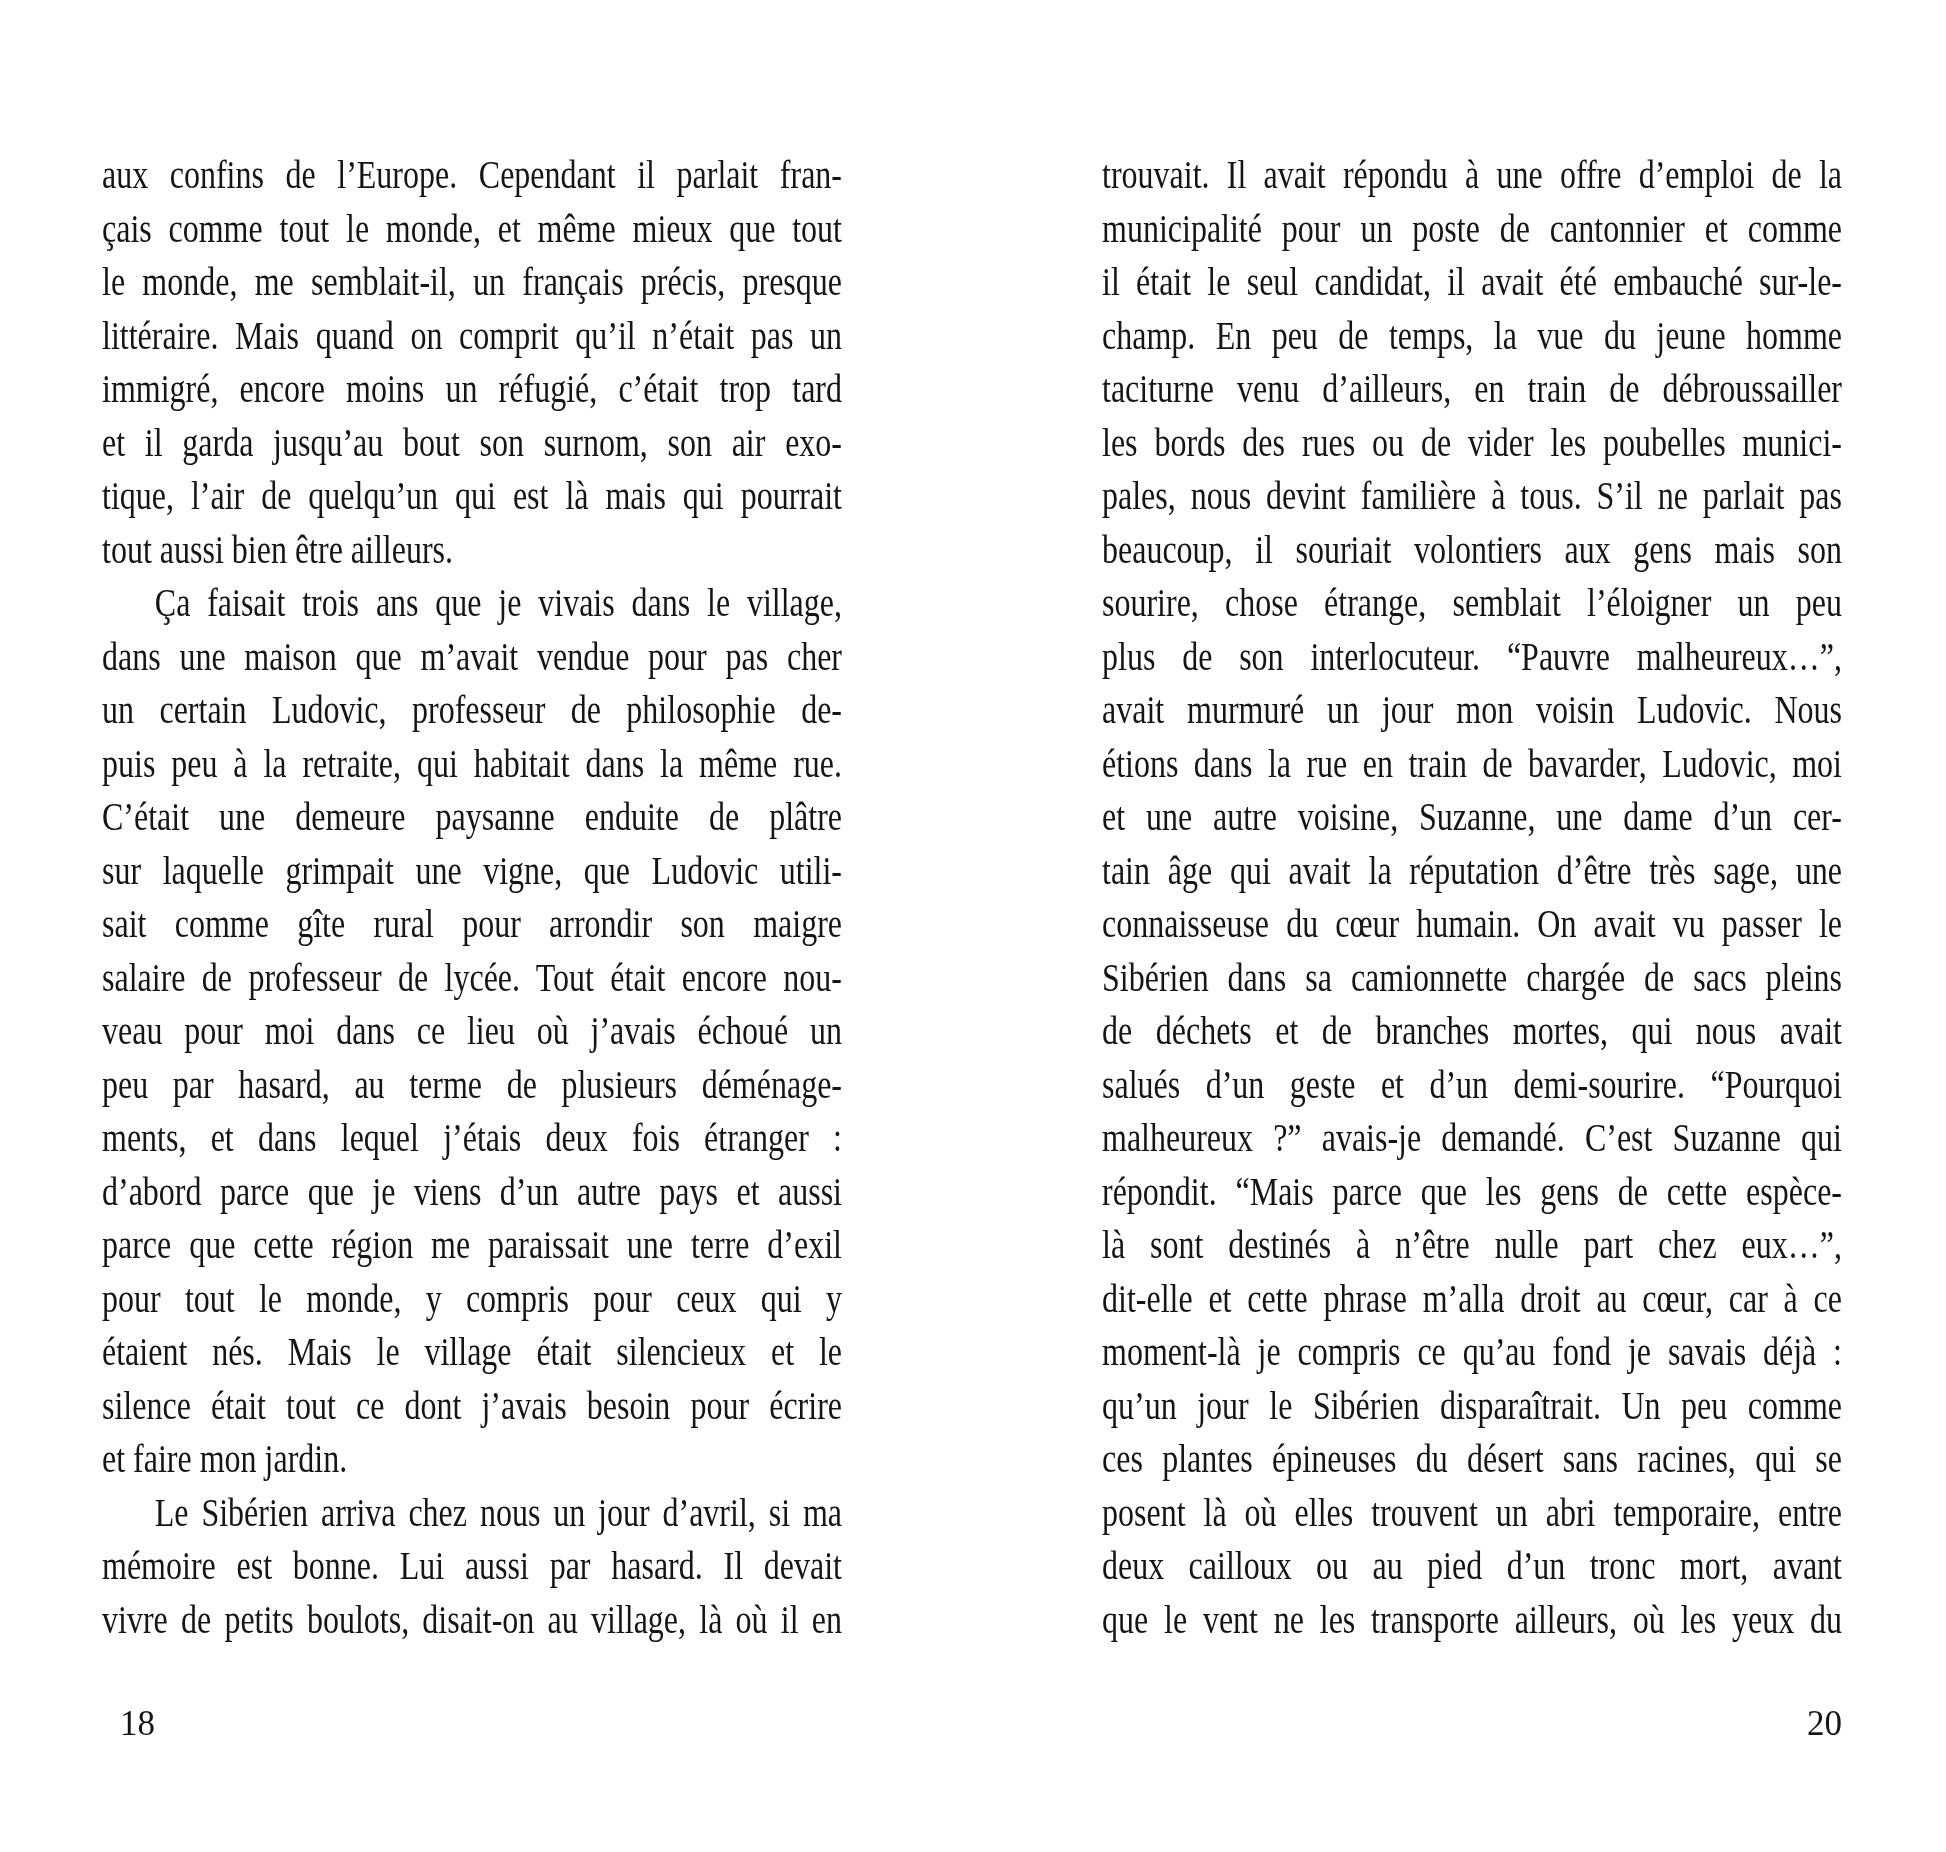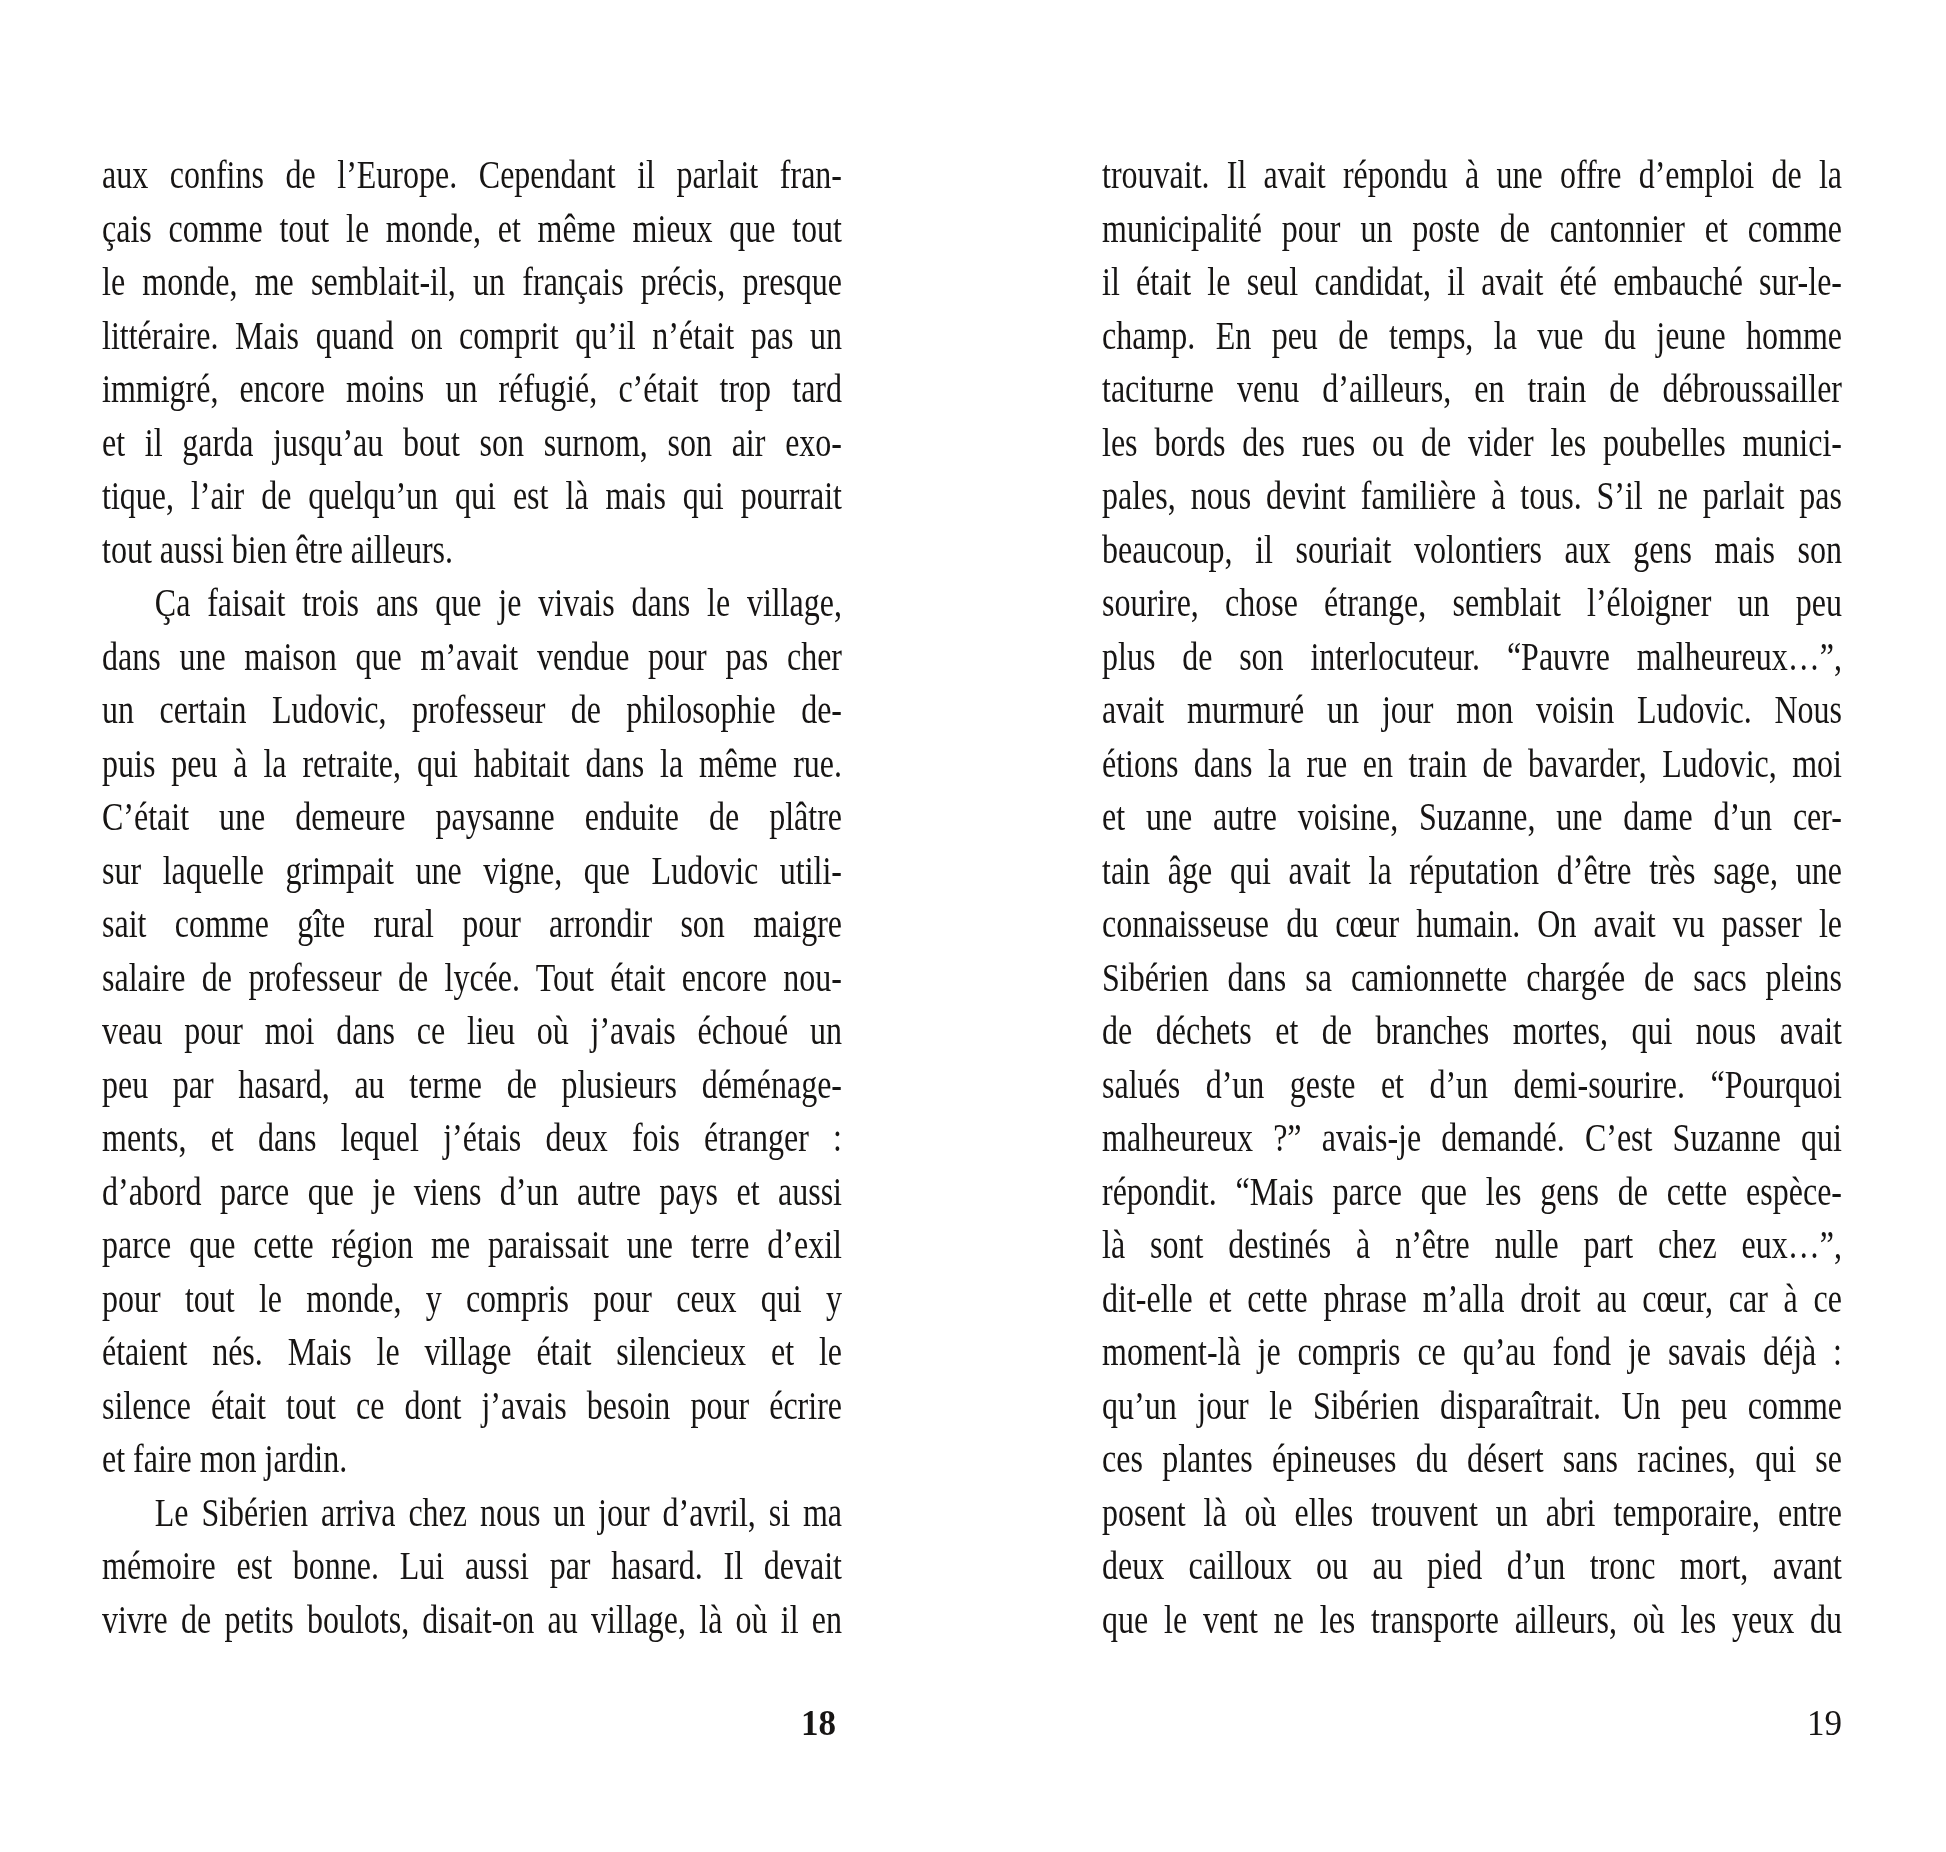--- a/index.html
+++ b/index.html
@@ -43,21 +43,21 @@
     text-indent: 66px;          
   }
   .pagenum {
     position: absolute;
     top: 1703px;
     width: 740px;
     font-size: 35px;
     line-height: 42px;
     color: #171514;
   }
-  #pagenum-left  { left: 84px;  text-align: right; font-weight: bold;  }
+  #pagenum-left  { left: 108px;  text-align: left;  }
   #pagenum-right { left: 1090px; text-align: right; }
 </style>
 </head>
 <body>
 
 <div class="spread">
 
   <section>
     <div class="textblock" id="text-left">
         <div class="line">aux confins de l’Europe. Cependant il parlait fran-</div>
@@ -116,16 +116,16 @@
         <div class="line">répondit. “Mais parce que les gens de cette espèce-</div>
         <div class="line">là sont destinés à n’être nulle part chez eux…”,</div>
         <div class="line">dit-elle et cette phrase m’alla droit au cœur, car à ce</div>
         <div class="line">moment-là je compris ce qu’au fond je savais déjà :</div>
         <div class="line">qu’un jour le Sibérien disparaîtrait. Un peu comme</div>
         <div class="line">ces plantes épineuses du désert sans racines, qui se</div>
         <div class="line">posent là où elles trouvent un abri temporaire, entre</div>
         <div class="line">deux cailloux ou au pied d’un tronc mort, avant</div>
         <div class="line">que le vent ne les transporte ailleurs, où les yeux du</div>
       </div>
-    <div class="pagenum" id="pagenum-right">19</div>
+    <div class="pagenum" id="pagenum-right">20</div>
   </section>
 
 </div>
 
 </body></html>

